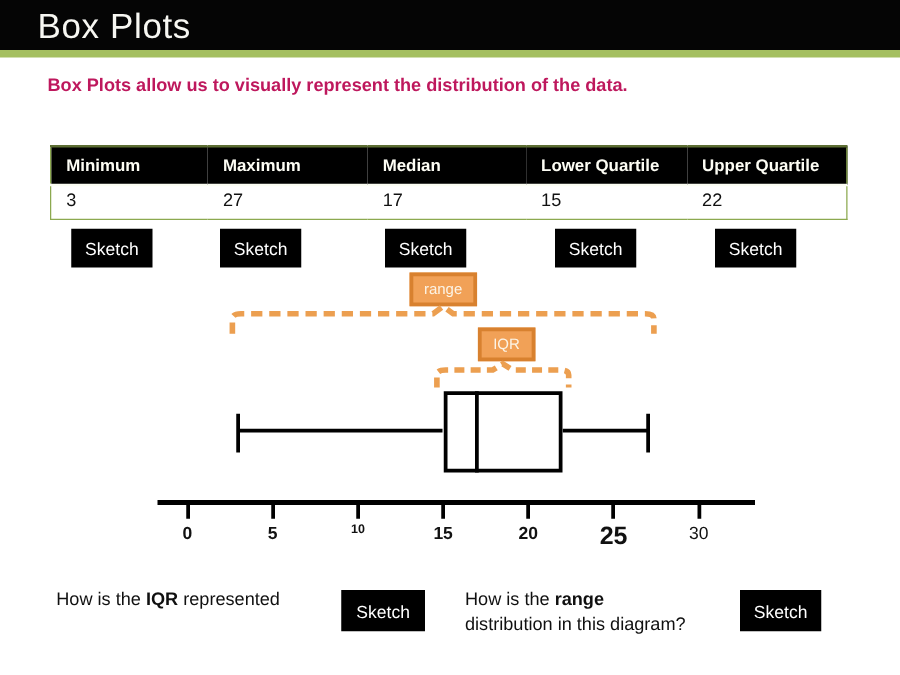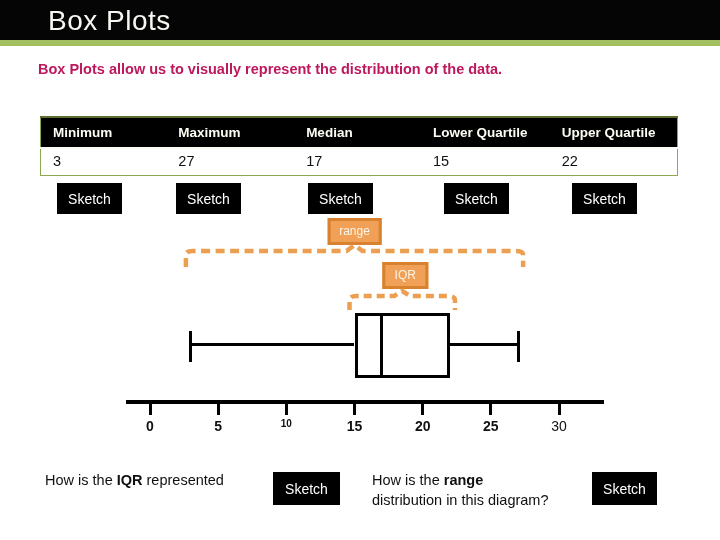--- a/index.html
+++ b/index.html
@@ -1,21 +1,21 @@
 <!DOCTYPE html>
 <html><head>
 <meta charset="utf-8">
 <style>
   html,body{margin:0;padding:0;background:#fff;}
   .slide{position:relative;width:720px;height:540px;background:#ffffff;overflow:hidden;
          font-family:"Liberation Sans",sans-serif;}
 
   
   .titlebar{position:absolute;left:0;top:0;width:720px;height:40px;background:#050505;}
-  .titlebar h1{margin:0;padding-left:48px;line-height:42px;font-size:28px;font-weight:400;
+  .titlebar h1{margin:0;padding-left:30px;line-height:42px;font-size:28px;font-weight:400;
                color:#f7f7f2;letter-spacing:.5px;}
   .accent{position:absolute;left:0;top:40px;width:720px;height:6px;background:#A4BF60;}
 
   .intro{position:absolute;left:38px;top:61px;margin:0;font-size:14.5px;font-weight:700;color:#be185d;}
 
   
   .dtable{position:absolute;left:40px;top:116px;width:638px;border-collapse:collapse;
           border:1px solid #8CA94F;border-top:2px solid #5d6e33;}
   .dtable th{background:#000000;color:#FDFDF4;font-size:13.5px;font-weight:700;text-align:left;
              padding:7px 4px 7px 12px;border-bottom:2px solid #FBFDF3;}
@@ -102,21 +102,21 @@
       <div style="left: 134px; top: 418px; width: 32px; text-align: center; font-size: 14px; font-weight: 600; color: rgb(17, 17, 17);">0</div>
       <div style="left: 216.67px; top: 402px; width: 3px; height: 13px; background: rgb(0, 0, 0);"></div>
       <div style="left: 202.17px; top: 418px; width: 32px; text-align: center; font-size: 14px; font-weight: 600; color: rgb(17, 17, 17);">5</div>
       <div style="left: 284.84px; top: 402px; width: 3px; height: 13px; background: rgb(0, 0, 0);"></div>
       <div style="left: 270.34px; top: 418px; width: 32px; text-align: center; font-size: 10px; font-weight: 600; color: rgb(17, 17, 17);">10</div>
       <div style="left: 353.01px; top: 402px; width: 3px; height: 13px; background: rgb(0, 0, 0);"></div>
       <div style="left: 338.51px; top: 418px; width: 32px; text-align: center; font-size: 14px; font-weight: 600; color: rgb(17, 17, 17);">15</div>
       <div style="left: 421.18px; top: 402px; width: 3px; height: 13px; background: rgb(0, 0, 0);"></div>
       <div style="left: 406.68px; top: 418px; width: 32px; text-align: center; font-size: 14px; font-weight: 600; color: rgb(17, 17, 17);">20</div>
       <div style="left: 489.35px; top: 402px; width: 3px; height: 13px; background: rgb(0, 0, 0);"></div>
-      <div style="left: 474.85px; top: 418px; width: 32px; text-align: center; font-size: 14px; font-weight: 600; color: rgb(17, 17, 17);">25</div>
+      <div style="left: 474.85px; top: 418px; width: 32px; text-align: center; font-size: 20px; font-weight: 600; color: rgb(17, 17, 17);">25</div>
       <div style="left: 557.52px; top: 402px; width: 3px; height: 13px; background: rgb(0, 0, 0);"></div>
       <div style="left: 543.02px; top: 418px; width: 32px; text-align: center; font-size: 14px; font-weight: 400; color: rgb(17, 17, 17);">30</div>
       <div style="left: 189.402px; top: 331px; width: 3px; height: 31px; background: rgb(0, 0, 0);"></div>
       <div style="left: 516.618px; top: 331px; width: 3px; height: 31px; background: rgb(0, 0, 0);"></div>
       <div style="left: 190.902px; top: 343px; width: 163.608px; height: 3px; background: rgb(0, 0, 0);"></div>
       <div style="left: 449.948px; top: 343px; width: 68.17px; height: 3px; background: rgb(0, 0, 0);"></div>
       <div style="left: 354.51px; top: 313px; width: 95.438px; height: 65px; border: 3px solid rgb(0, 0, 0); background: rgb(255, 255, 255);"></div>
       <div style="left: 380.278px; top: 313px; width: 3px; height: 65px; background: rgb(0, 0, 0);"></div>
     </div>
 

